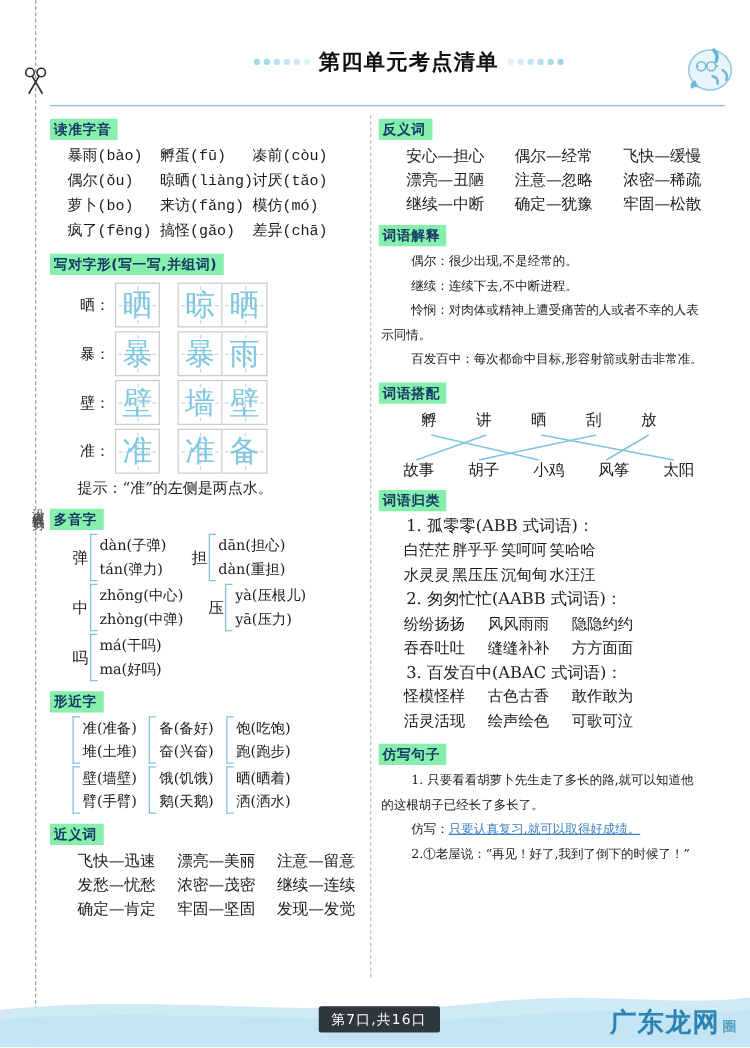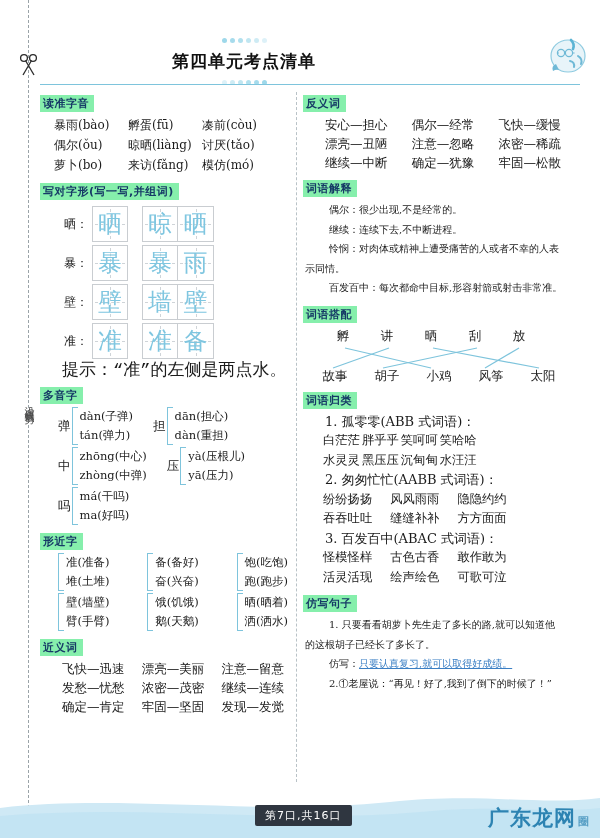--- a/index.html
+++ b/index.html
@@ -27,22 +27,22 @@
     writing-mode:vertical-rl;text-orientation:upright;
     letter-spacing:2px;
     font-family:"DejaVu Sans","Liberation Sans",sans-serif;
   }
 
   
   .header{
     position:absolute;left:40px;top:28px;width:540px;height:54px;
   }
   .title-wrap{
-    position:absolute;left:132px;top:10px;
-    display:flex;align-items:center;gap:7px;flex-direction:column;
+    position:absolute;left:163px;top:10px;
+    display:flex;align-items:center;gap:7px;
   }
   .dots{display:flex;gap:3px;align-items:center;}
   .dots i{width:5px;height:5px;border-radius:50%;background:#9ed8ea;display:block;}
   .dots i:nth-child(1){opacity:.35}
   .dots i:nth-child(2){opacity:.5}
   .dots i:nth-child(3){opacity:.65}
   .dots i:nth-child(4){opacity:.8}
   .dots i:nth-child(5){opacity:.92}
   .dots i:nth-child(6){opacity:1}
   .dots.rev i:nth-child(1){opacity:1}
@@ -90,21 +90,21 @@
   .rowline{
     display:flex;justify-content:space-between;
     font-size:12.5px;line-height:19px;
     padding:0 4px 0 22px;
     white-space:nowrap;
   }
   .rowline.r3 > span{flex:0 0 auto;}
 
   
   .py-grid{padding-left:14px;}
-  .py-row{display:flex;font-size:12px;line-height:20px;white-space:nowrap;}
+  .py-row{display:flex;font-size:12px;line-height:20px;white-space:nowrap;font-family:Liberation Mono, monospace;}
   .py-cell{width:74px;position:relative;}
 
   
   .write-row{display:flex;align-items:center;margin:3px 0 3px 0;padding-left:14px;}
   .write-label{
     width:34px;text-align:right;font-size:12px;
     font-family:"DejaVu Serif","Liberation Serif",serif;
     padding-right:4px;color:#1b1b1b;
   }
   .tz{
@@ -122,21 +122,21 @@
   }
   .tz span{
     position:relative;z-index:2;
     font-size:24px;line-height:1;color:#7fc6e0;
     font-family:"DejaVu Serif","Liberation Serif",serif;
   }
   .tz-gap{width:14px;}
   .tz-pair{display:flex;}
   .tz-pair .tz + .tz{border-left:none;}
   .tip{
-    padding-left:22px;font-size:17px;line-height:17px;margin-top:2px;font-family:Liberation Mono, monospace;
+    padding-left:22px;font-size:12px;line-height:17px;margin-top:2px;
   }
 
   
   .dy-grid{padding-left:18px;}
   .dy-row{display:flex;gap:20px;margin-bottom:2px;}
   .dy-item{display:flex;align-items:center;}
   .dy-char{font-size:12.5px;padding-right:1px;}
   .brk{
     width:5px;align-self:stretch;
     border-left:1.6px solid #7ec4dc;
@@ -144,21 +144,21 @@
     border-bottom:1.6px solid #7ec4dc;
     margin-right:2px;
   }
   .dy-lines{display:flex;flex-direction:column;}
   .dy-lines span{
     font-size:11.5px;line-height:19px;white-space:nowrap;
     font-family:"DejaVu Serif","Liberation Serif",serif;
   }
 
   .xj-grid{padding-left:18px;}
-  .xj-row{display:flex;margin-bottom:2px;justify-content:space-between;}
+  .xj-row{display:flex;gap:10px;margin-bottom:2px;}
   .xj-item{display:flex;align-items:center;}
   .xj-lines{display:flex;flex-direction:column;}
   .xj-lines span{font-size:11.5px;line-height:19px;white-space:nowrap;}
 
   
   .para{font-size:10px;line-height:19.5px;text-indent:24px;padding:0 2px;}
   .listline{font-size:13px;line-height:19.5px;text-indent:20px;padding:0 2px;}
   .wordrow{
     display:flex;gap:2px;font-size:12.3px;line-height:19.5px;
     padding-left:20px;white-space:nowrap;
@@ -269,20 +269,25 @@
         <div class="py-row">
           <span class="py-cell mark">偶尔(ǒu)</span>
           <span class="py-cell mark">晾晒(liàng)</span>
           <span class="py-cell mark">讨厌(tǎo)</span>
         </div>
         <div class="py-row">
           <span class="py-cell mark">萝卜(bo)</span>
           <span class="py-cell mark">来访(fǎng)</span>
           <span class="py-cell mark">模仿(mó)</span>
         </div>
+        <div class="py-row">
+          <span class="py-cell mark">疯了(fēng)</span>
+          <span class="py-cell mark">搞怪(gǎo)</span>
+          <span class="py-cell mark">差异(chā)</span>
+        </div>
       </div>
     </div>
 
     <div class="sec">
       <div class="sec-head">写对字形(写一写,并组词)</div>
 
       <div class="write-row">
         <span class="write-label">晒：</span>
         <span class="tz">
             <span>晒</span>

